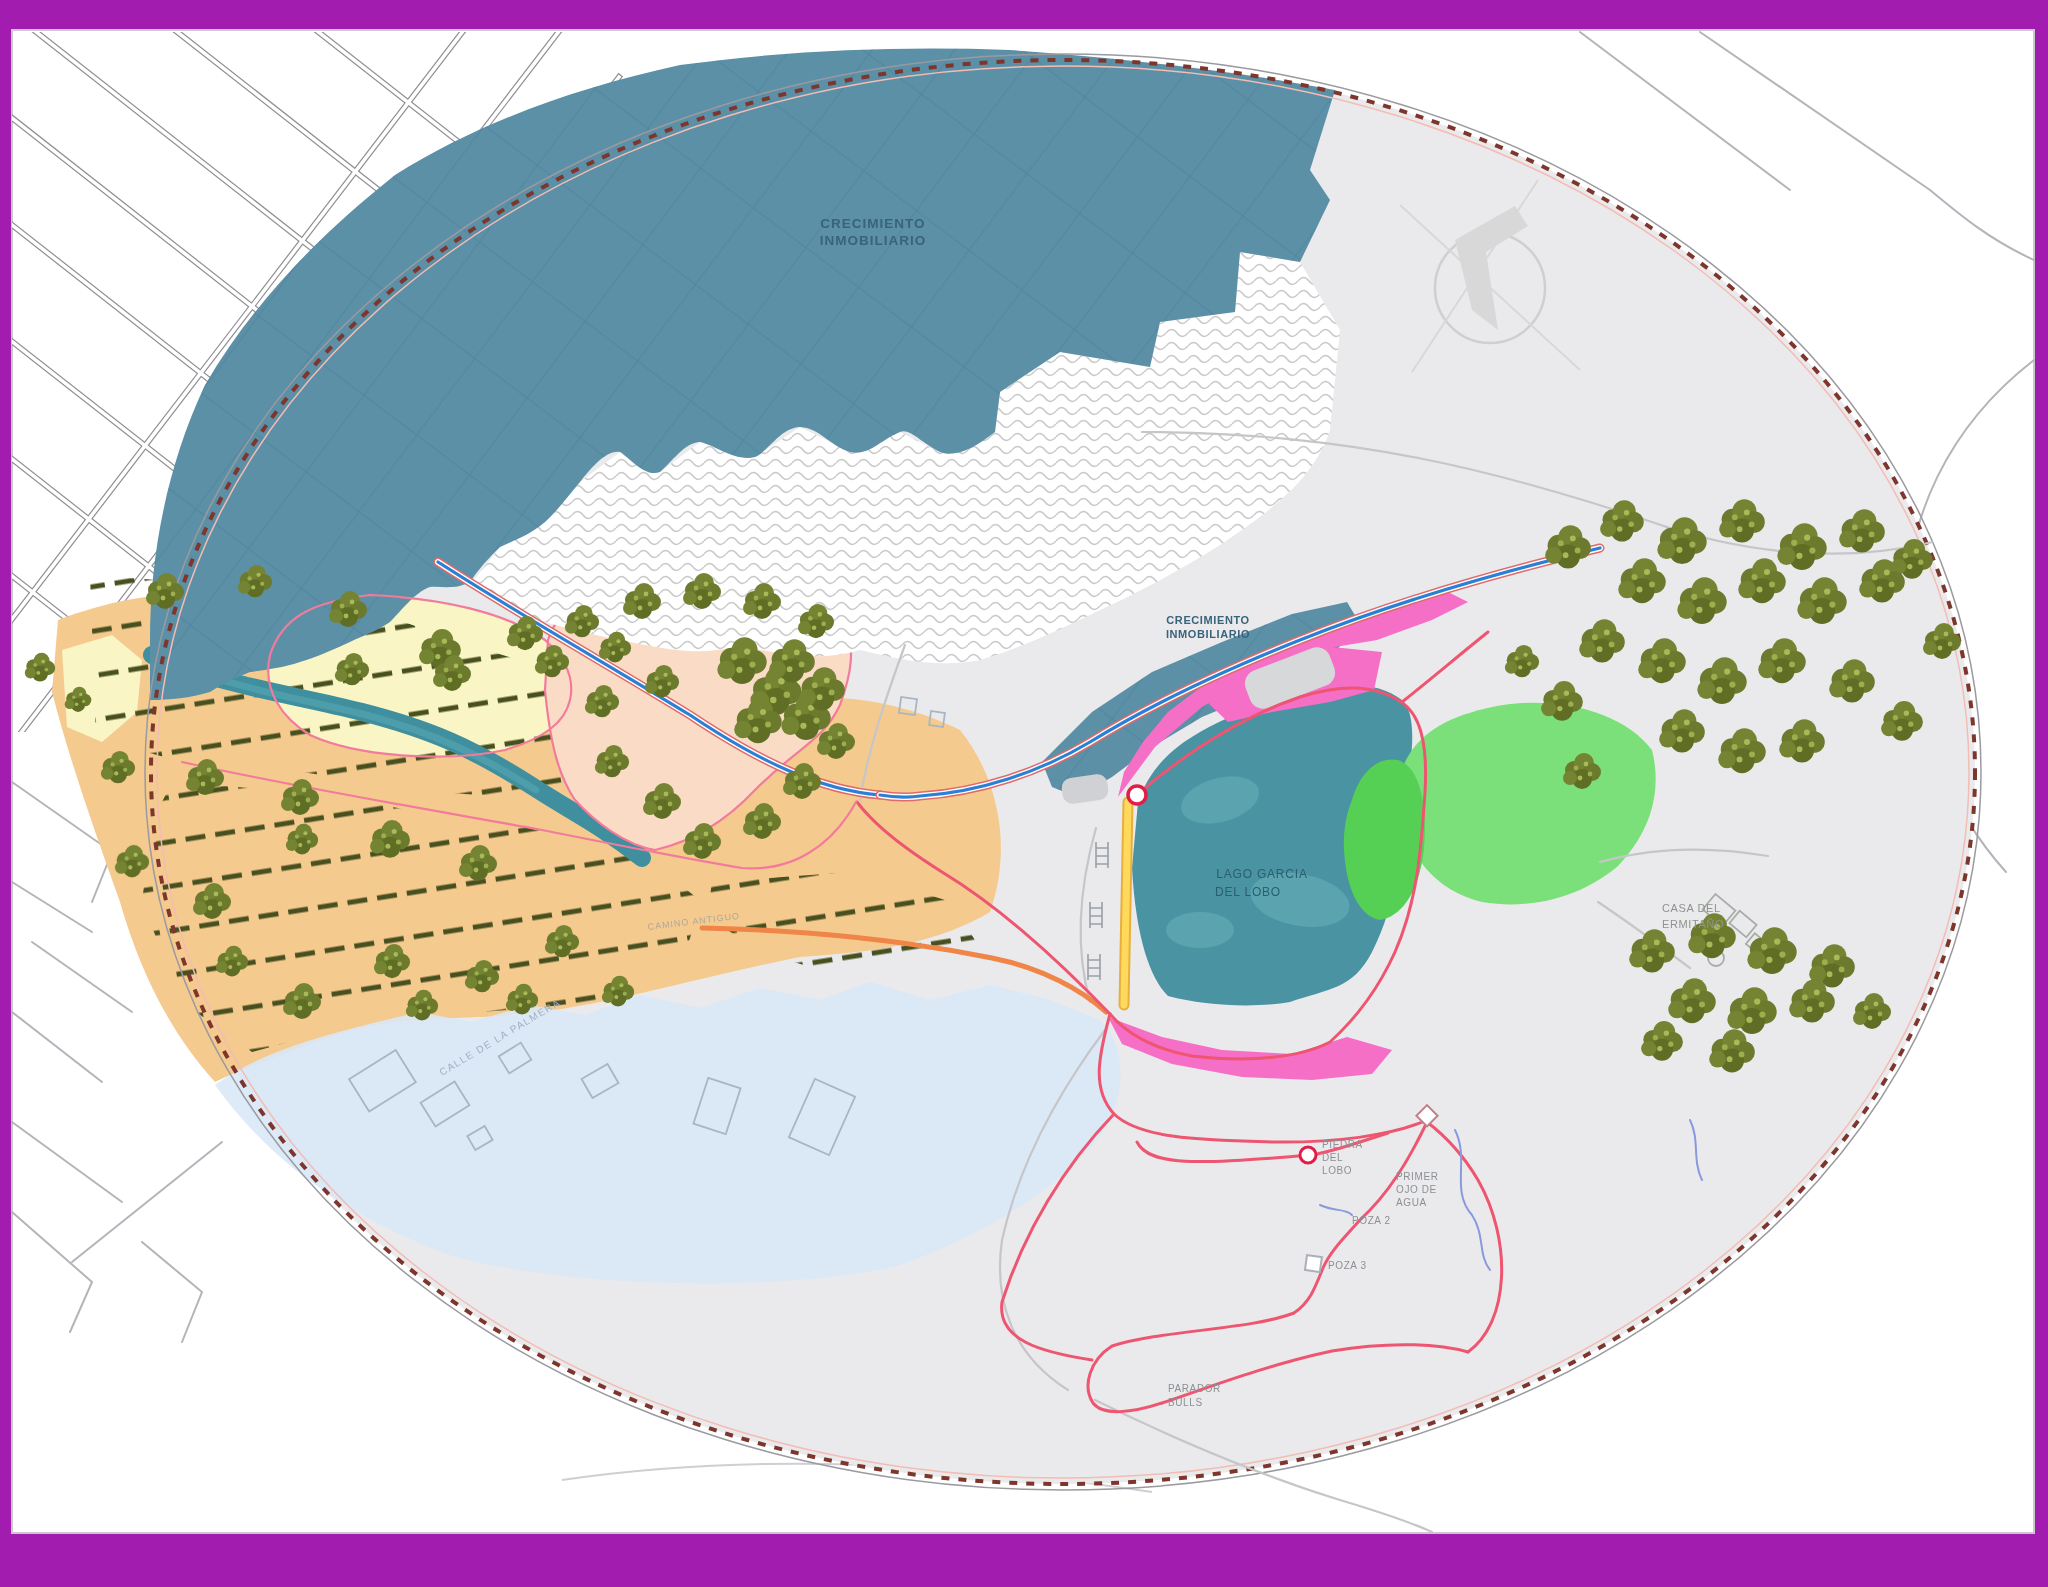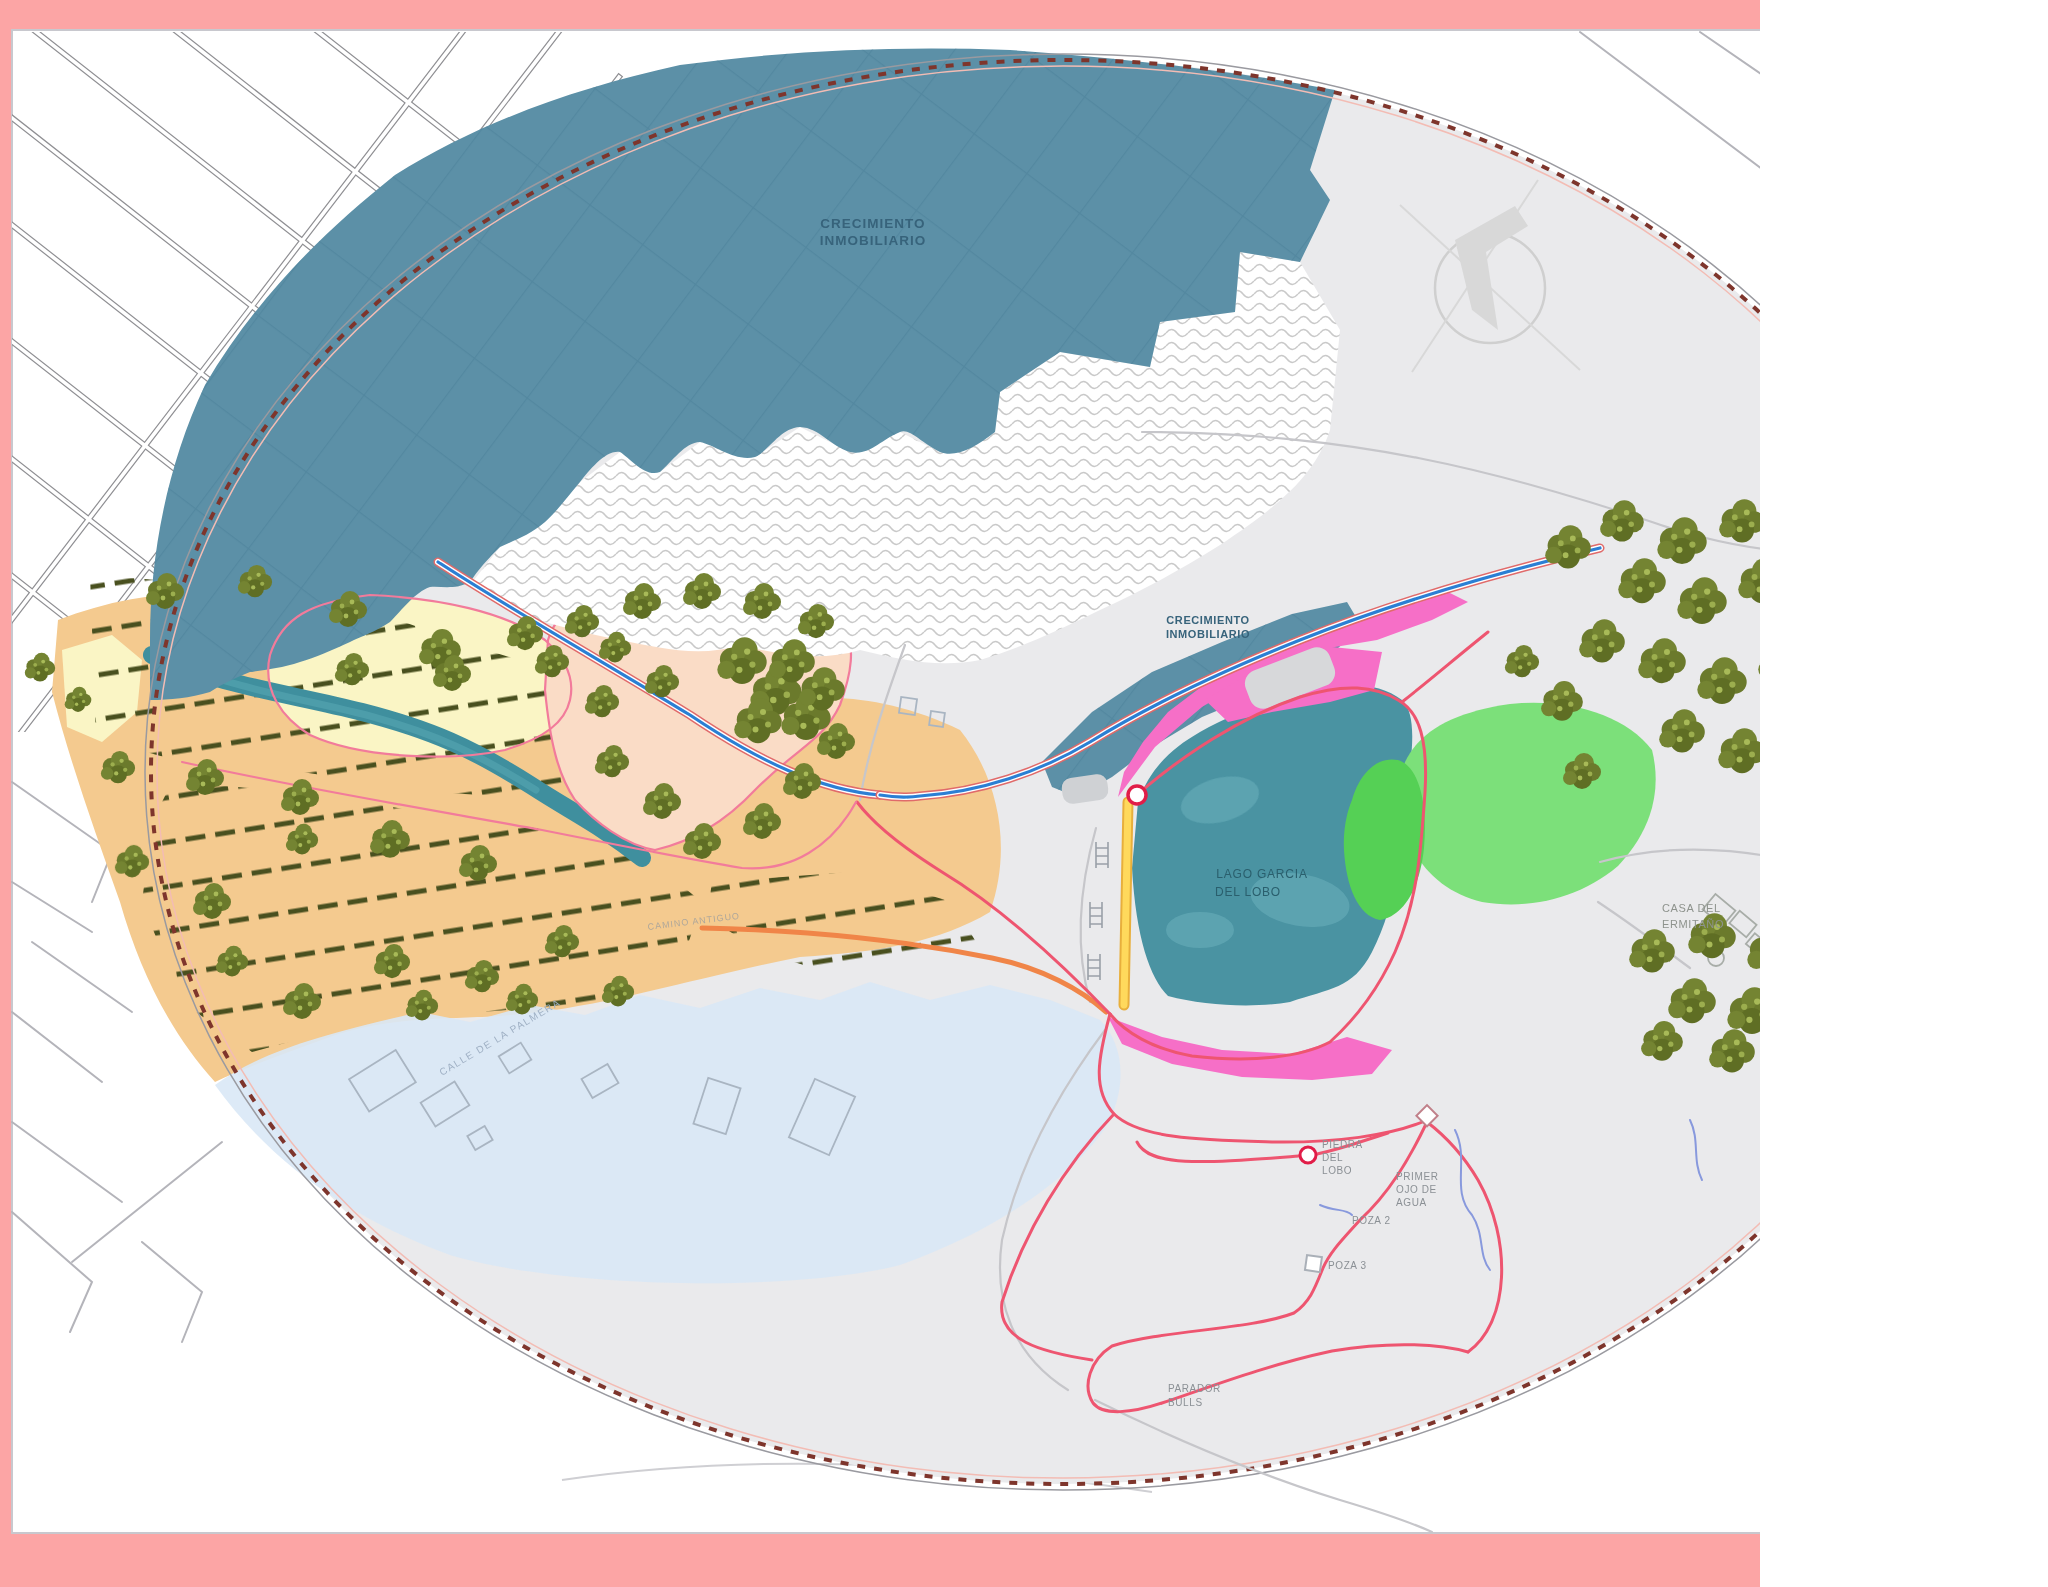--- a/index.html
+++ b/index.html
@@ -1,16 +1,16 @@
 <!DOCTYPE html>
 <html><head>
 <meta charset="utf-8">
 <style>
   html,body{margin:0;padding:0;background:#ffffff;}
-  .page{position:relative;width:1760px;height:1587px;background:#fca5a5;overflow:hidden;
+  .page{position:relative;width:2048px;height:1587px;background:#a21caf;overflow:hidden;
         font-family:"Liberation Sans",sans-serif;}
   svg{display:block}
   
   .r-outer{stroke:#8f8f93;stroke-width:6;fill:none;stroke-linecap:square}
   .r-inner{stroke:#ffffff;stroke-width:3.6;fill:none;stroke-linecap:square}
   .thin{stroke:#b4b4ba;stroke-width:2;fill:none;stroke-linecap:round}
   .faint{stroke:#cfcfd3;stroke-width:2;fill:none}
   .inroad{stroke:#c6c6ca;stroke-width:2.2;fill:none;stroke-linecap:round}
   .trail{stroke:#EE5570;stroke-width:3;fill:none;stroke-linejoin:round;stroke-linecap:round}
   .trail-thin{stroke:#F27B9B;stroke-width:2.2;fill:none;stroke-linecap:round}

